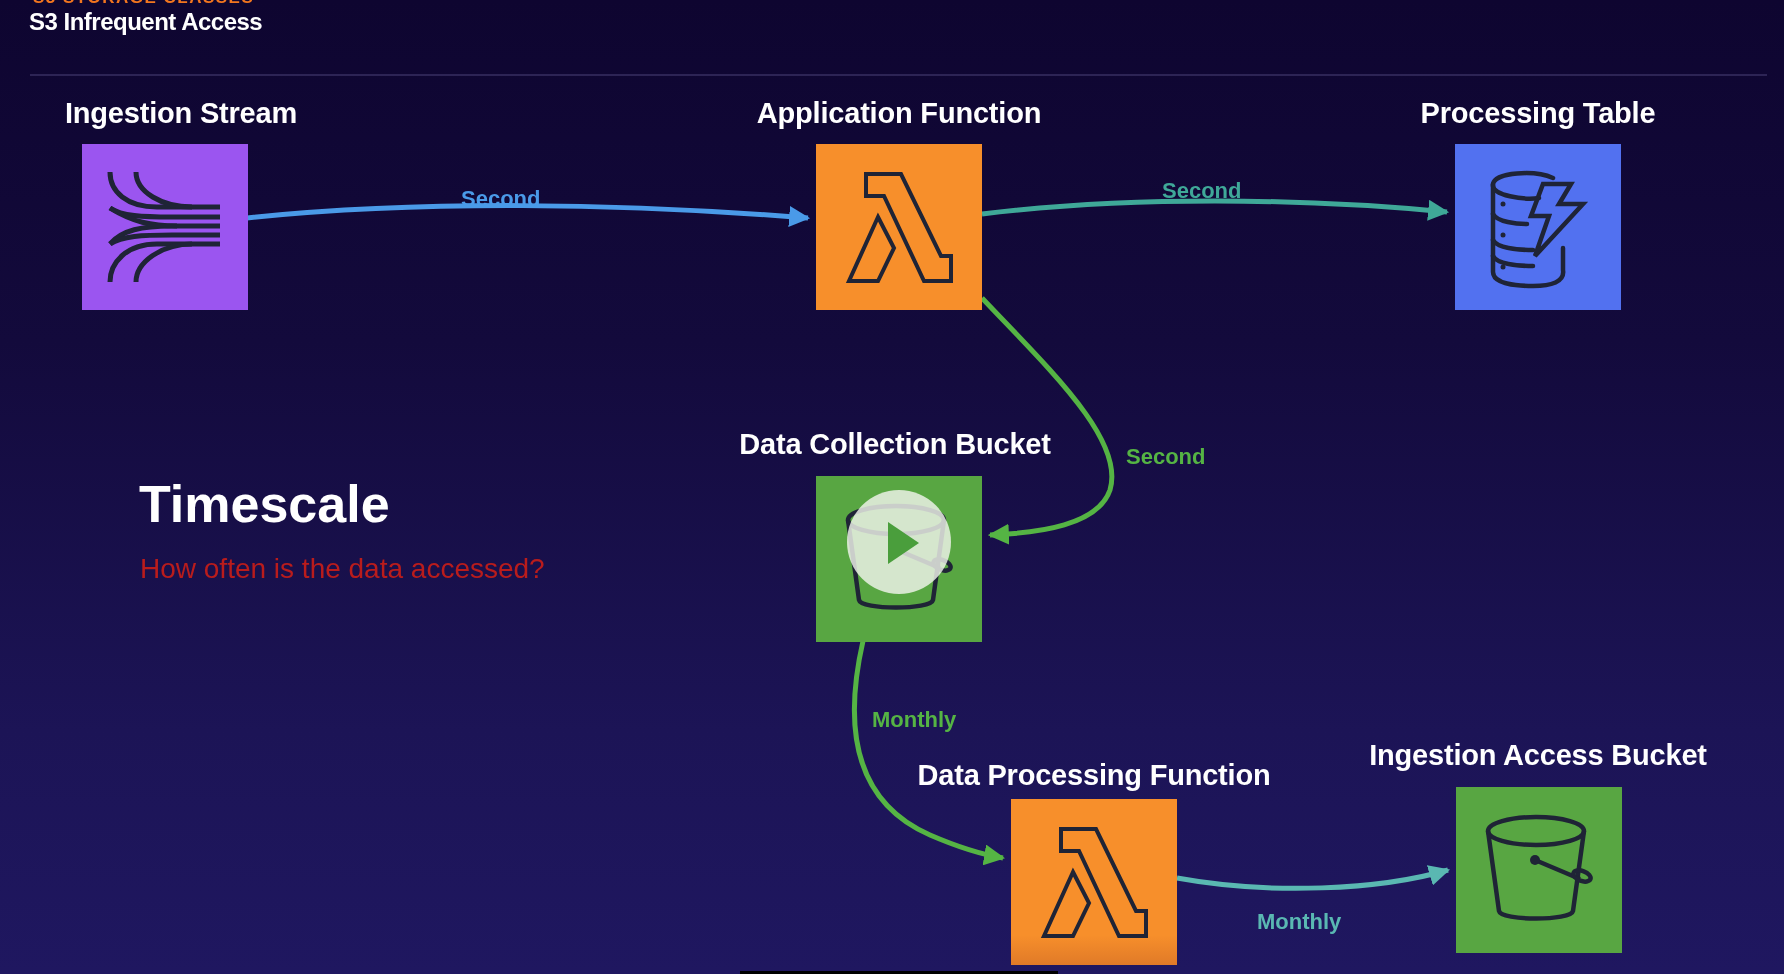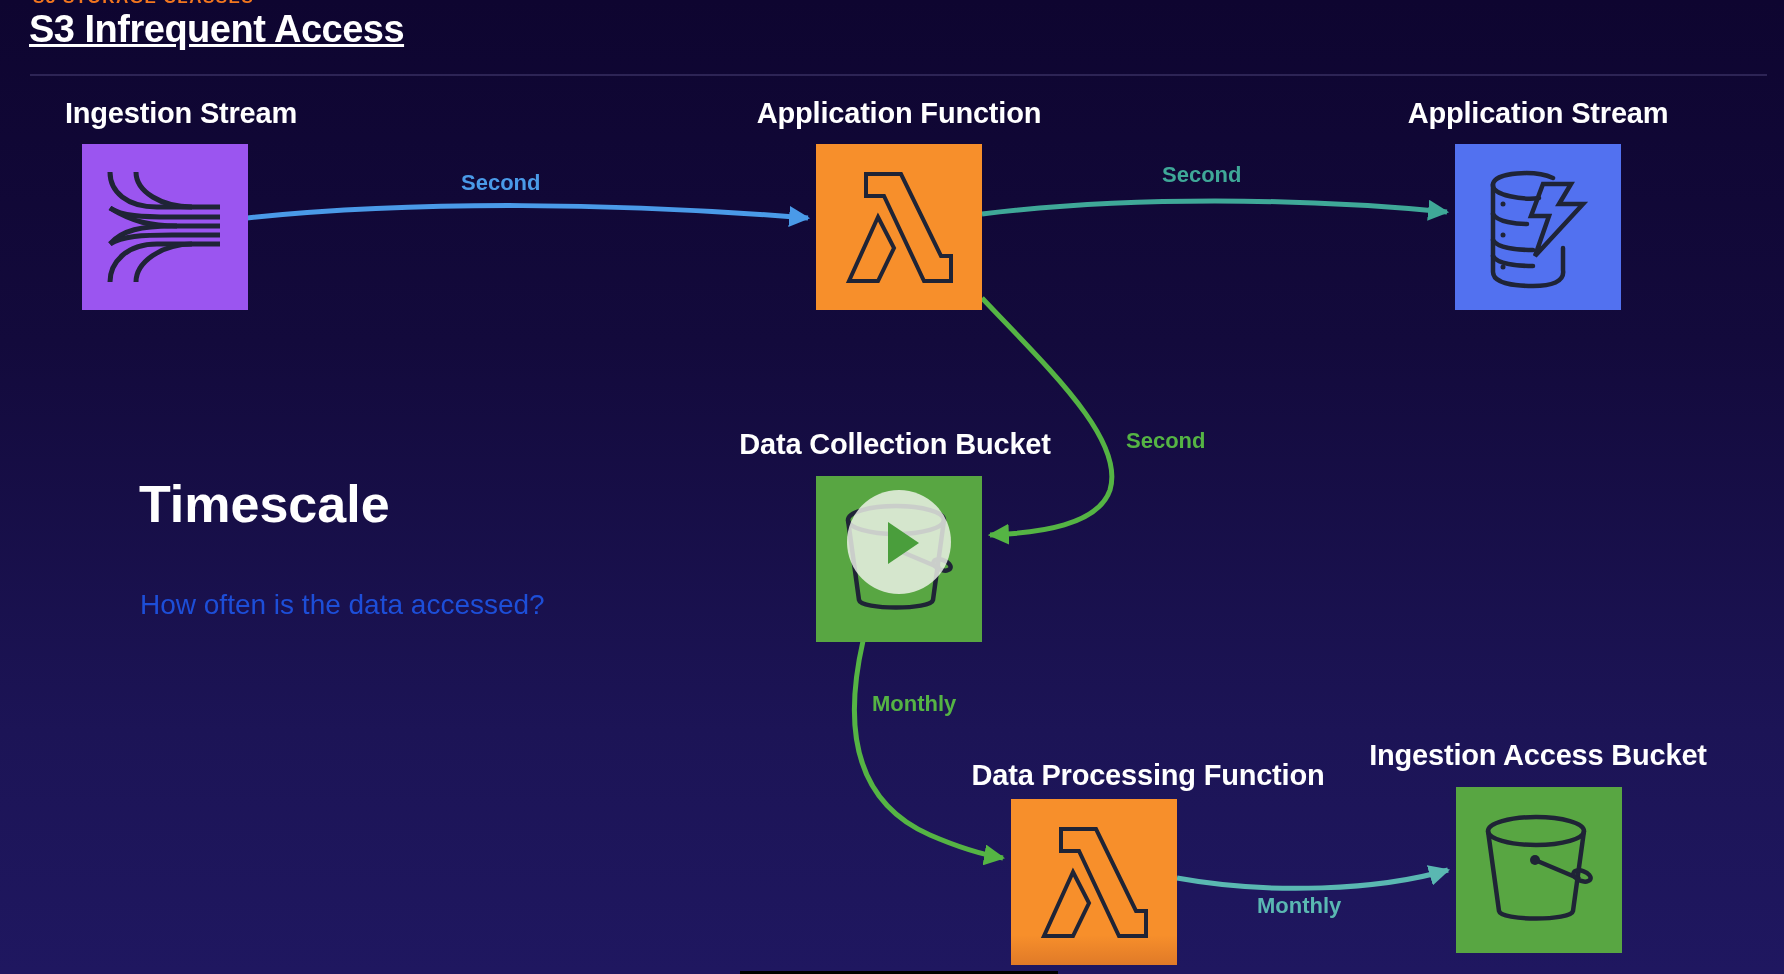--- a/index.html
+++ b/index.html
@@ -9,46 +9,45 @@
     font-family: "Liberation Sans", "DejaVu Sans", sans-serif;
     color: #ffffff;
   }
   .kicker {
     position: absolute; left: 33px; top: -12px;
     font-size: 17px; font-weight: bold; letter-spacing: 1.5px;
     color: #f2761f; white-space: nowrap;
   }
   .slide-title {
     position: absolute; left: 29px; top: 8px;
-    font-size: 38px; font-weight: bold; letter-spacing: -0.5px;
+    font-size: 24px; font-weight: bold; letter-spacing: -0.5px;
     white-space: nowrap;
-    text-decoration: underline;
   }
   .divider {
     position: absolute; left: 30px; top: 74px; width: 1737px; height: 2px;
     background: #2d2455;
   }
   .node-label {
     position: absolute; font-size: 29px; font-weight: bold; white-space: nowrap;
     transform: translateX(-50%); letter-spacing: -0.2px;
   }
   .node {
     position: absolute; width: 166px; height: 166px;
   }
   .node svg { width: 166px; height: 166px; display: block; }
   .edge-label {
-    position: absolute; font-size: 22px; font-weight: bold; white-space: nowrap;
+    position: absolute; font-size: 22px; font-weight: bold; white-space: nowrap; margin-top: 16px;
   }
   .timescale-title {
     position: absolute; left: 139px; top: 474px;
     font-size: 52px; font-weight: bold; white-space: nowrap; text-align: right;
   }
   .timescale-sub {
     position: absolute; left: 140px; top: 553px;
-    font-size: 28px; white-space: nowrap; color: #1d4ed8; margin-top: 36px;
+    font-size: 28px; white-space: nowrap; color: #b91c1c;
   }
   #edges { position: absolute; left: 0; top: 0; width: 1784px; height: 974px; pointer-events: none; }
   .play-button {
     position: absolute; left: 847px; top: 490px; width: 104px; height: 104px;
     border-radius: 50%; background: rgba(240, 244, 236, 0.82);
     cursor: pointer;
   }
   .play-button svg { position: absolute; left: 0; top: 0; width: 104px; height: 104px; }
   .bottom-bar {
     position: absolute; left: 740px; top: 971px; width: 318px; height: 3px; background: #000;
@@ -84,23 +83,23 @@
 </svg>
 
 <div class="edge-label" style="left:461px; top:170px; color:#4a9ae8;">Second</div>
 <div class="edge-label" style="left:1162px; top:162px; color:#3fa898;">Second</div>
 <div class="edge-label" style="left:1126px; top:428px; color:#55b444;">Second</div>
 <div class="edge-label" style="left:872px; top:691px; color:#55b444;">Monthly</div>
 <div class="edge-label" style="left:1257px; top:893px; color:#5ab8b2;">Monthly</div>
 
 <div class="node-label" style="left:165px; top:97px;margin-left:16px;">Ingestion Stream</div>
 <div class="node-label" style="left:899px; top:97px;">Application Function</div>
-<div class="node-label" style="left:1538px; top:97px;">Application Stream</div>
+<div class="node-label" style="left:1538px; top:97px;">Processing Table</div>
 <div class="node-label" style="left:895px; top:428px;">Data Collection Bucket</div>
-<div class="node-label" style="left:1148px; top:759px;text-align:center;">Data Processing Function</div>
+<div class="node-label" style="left:1094px; top:759px;text-align:center;">Data Processing Function</div>
 <div class="node-label" style="left:1538px; top:739px;">Ingestion Access Bucket</div>
 
 <div class="node" style="left:82px; top:144px; background:#9b55f0;">
   <svg viewBox="0 0 166 166">
     <g fill="none" stroke="#1f2436" stroke-width="5" stroke-linecap="butt">
       <path d="M28,28 C28,48 45,63 75,63 L138,63"></path>
       <path d="M54,28 C54,48 80,63 110,63"></path>
       <path d="M28,64 C40,72 60,73 90,73 L138,73"></path>
       <path d="M28,100 C40,86 60,82 90,82 L138,82"></path>
       <path d="M28,64 C50,78 70,82 95,82"></path>

